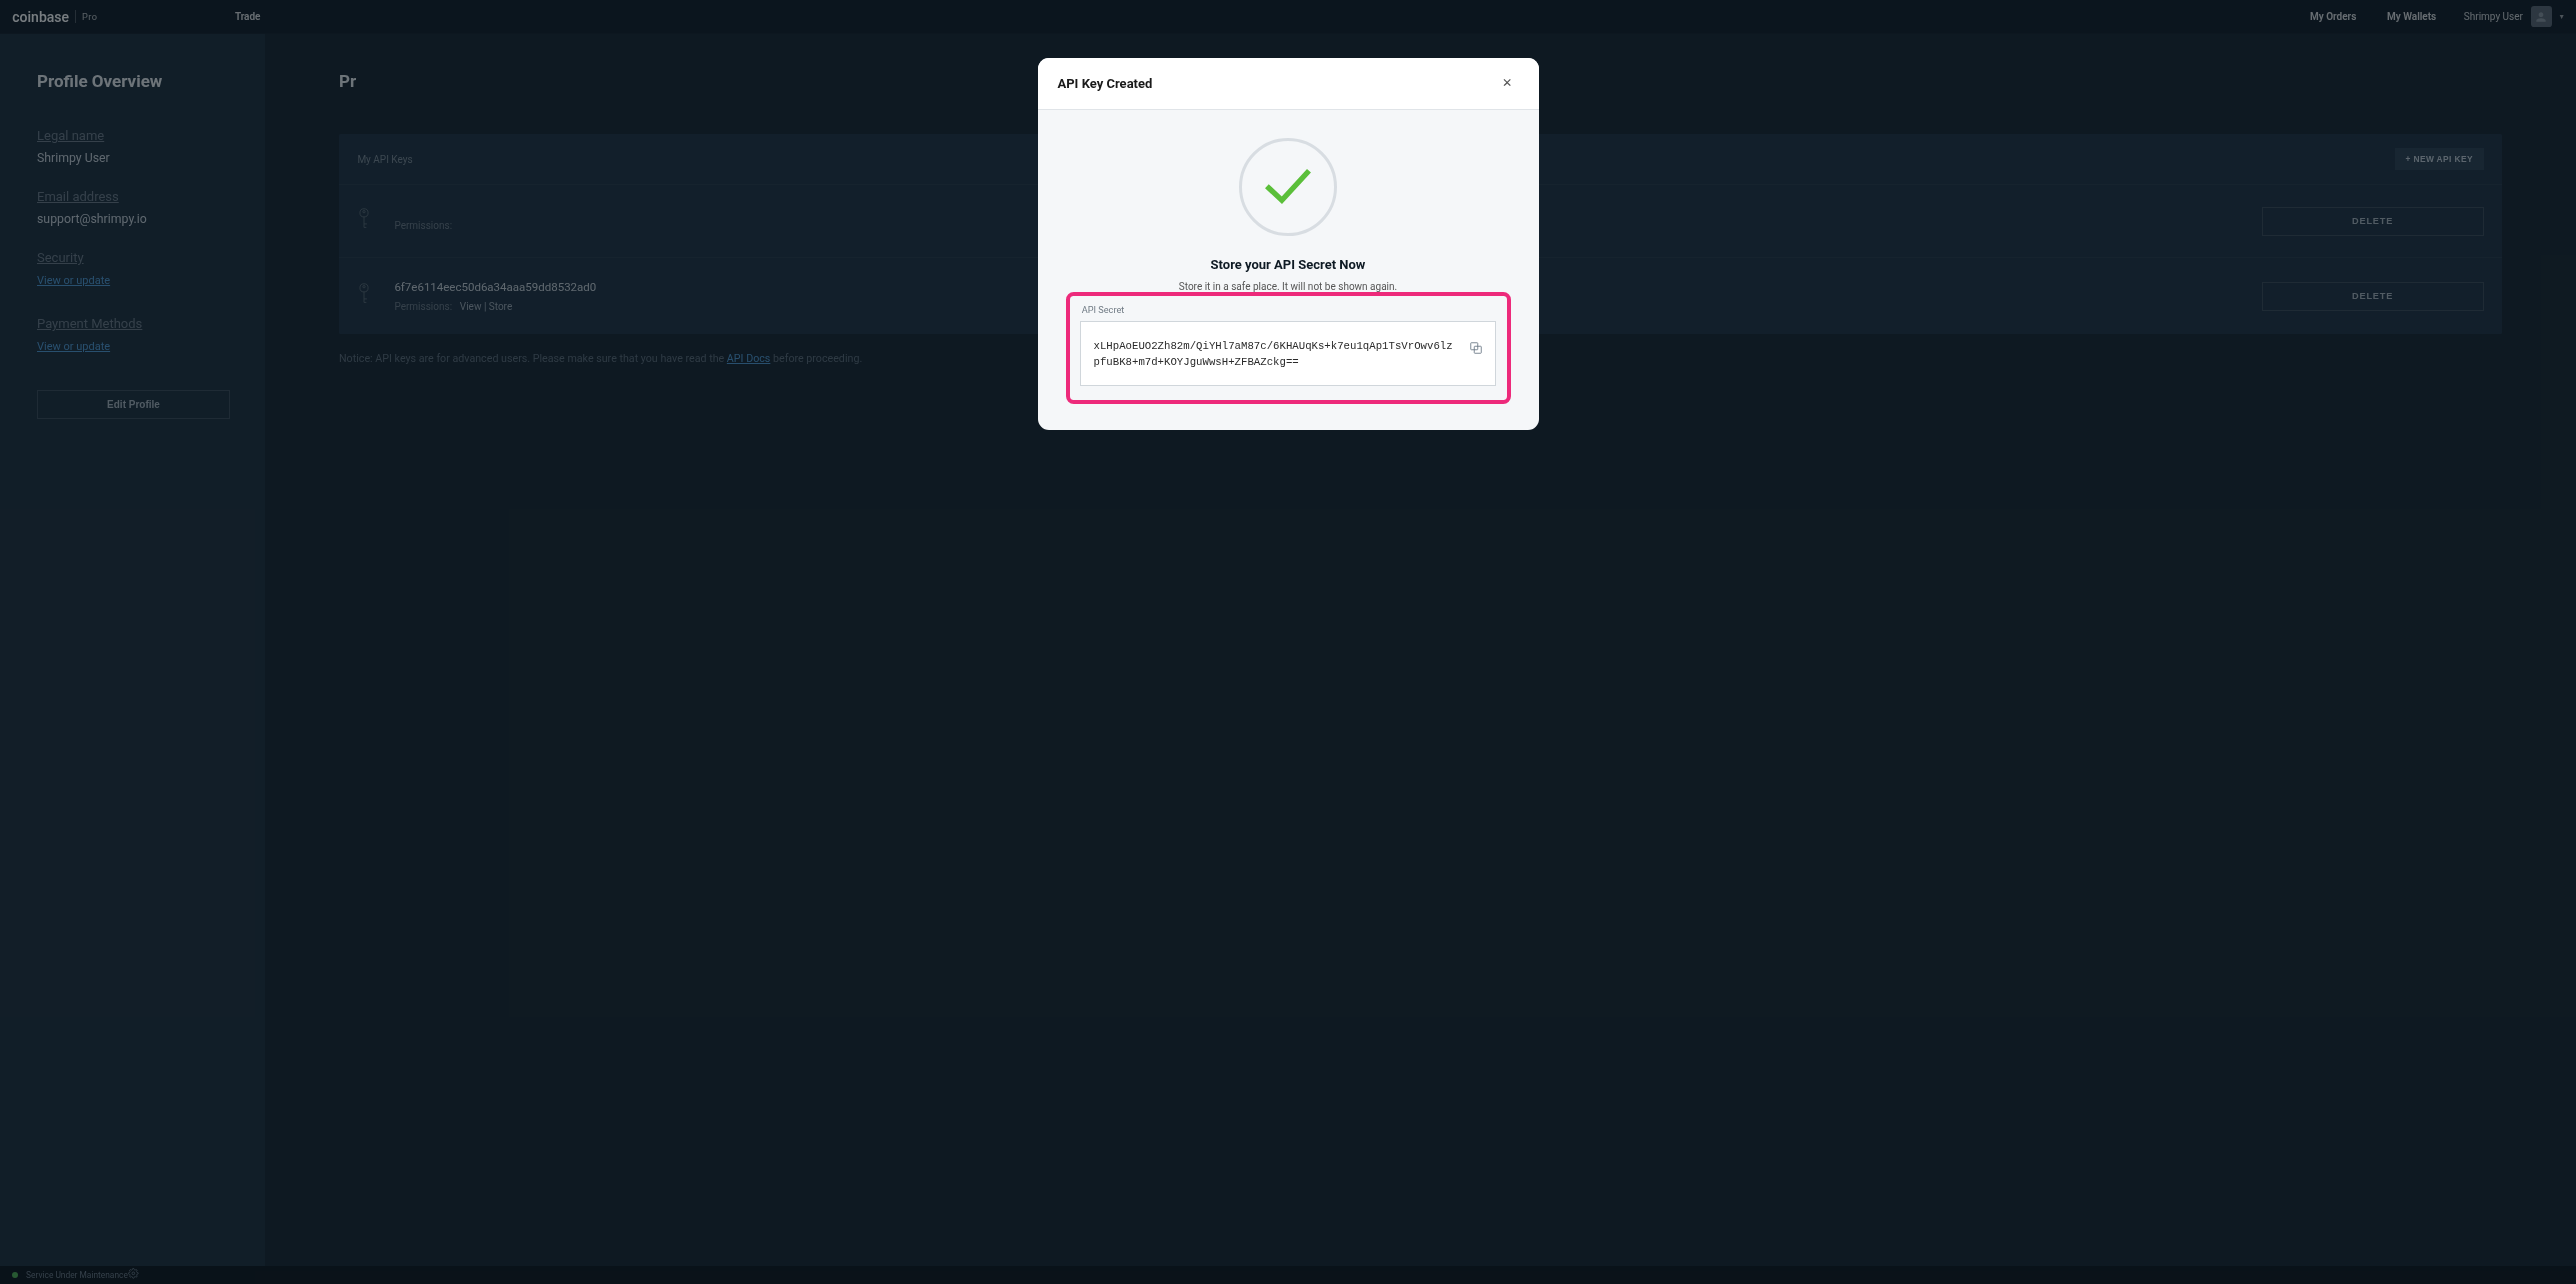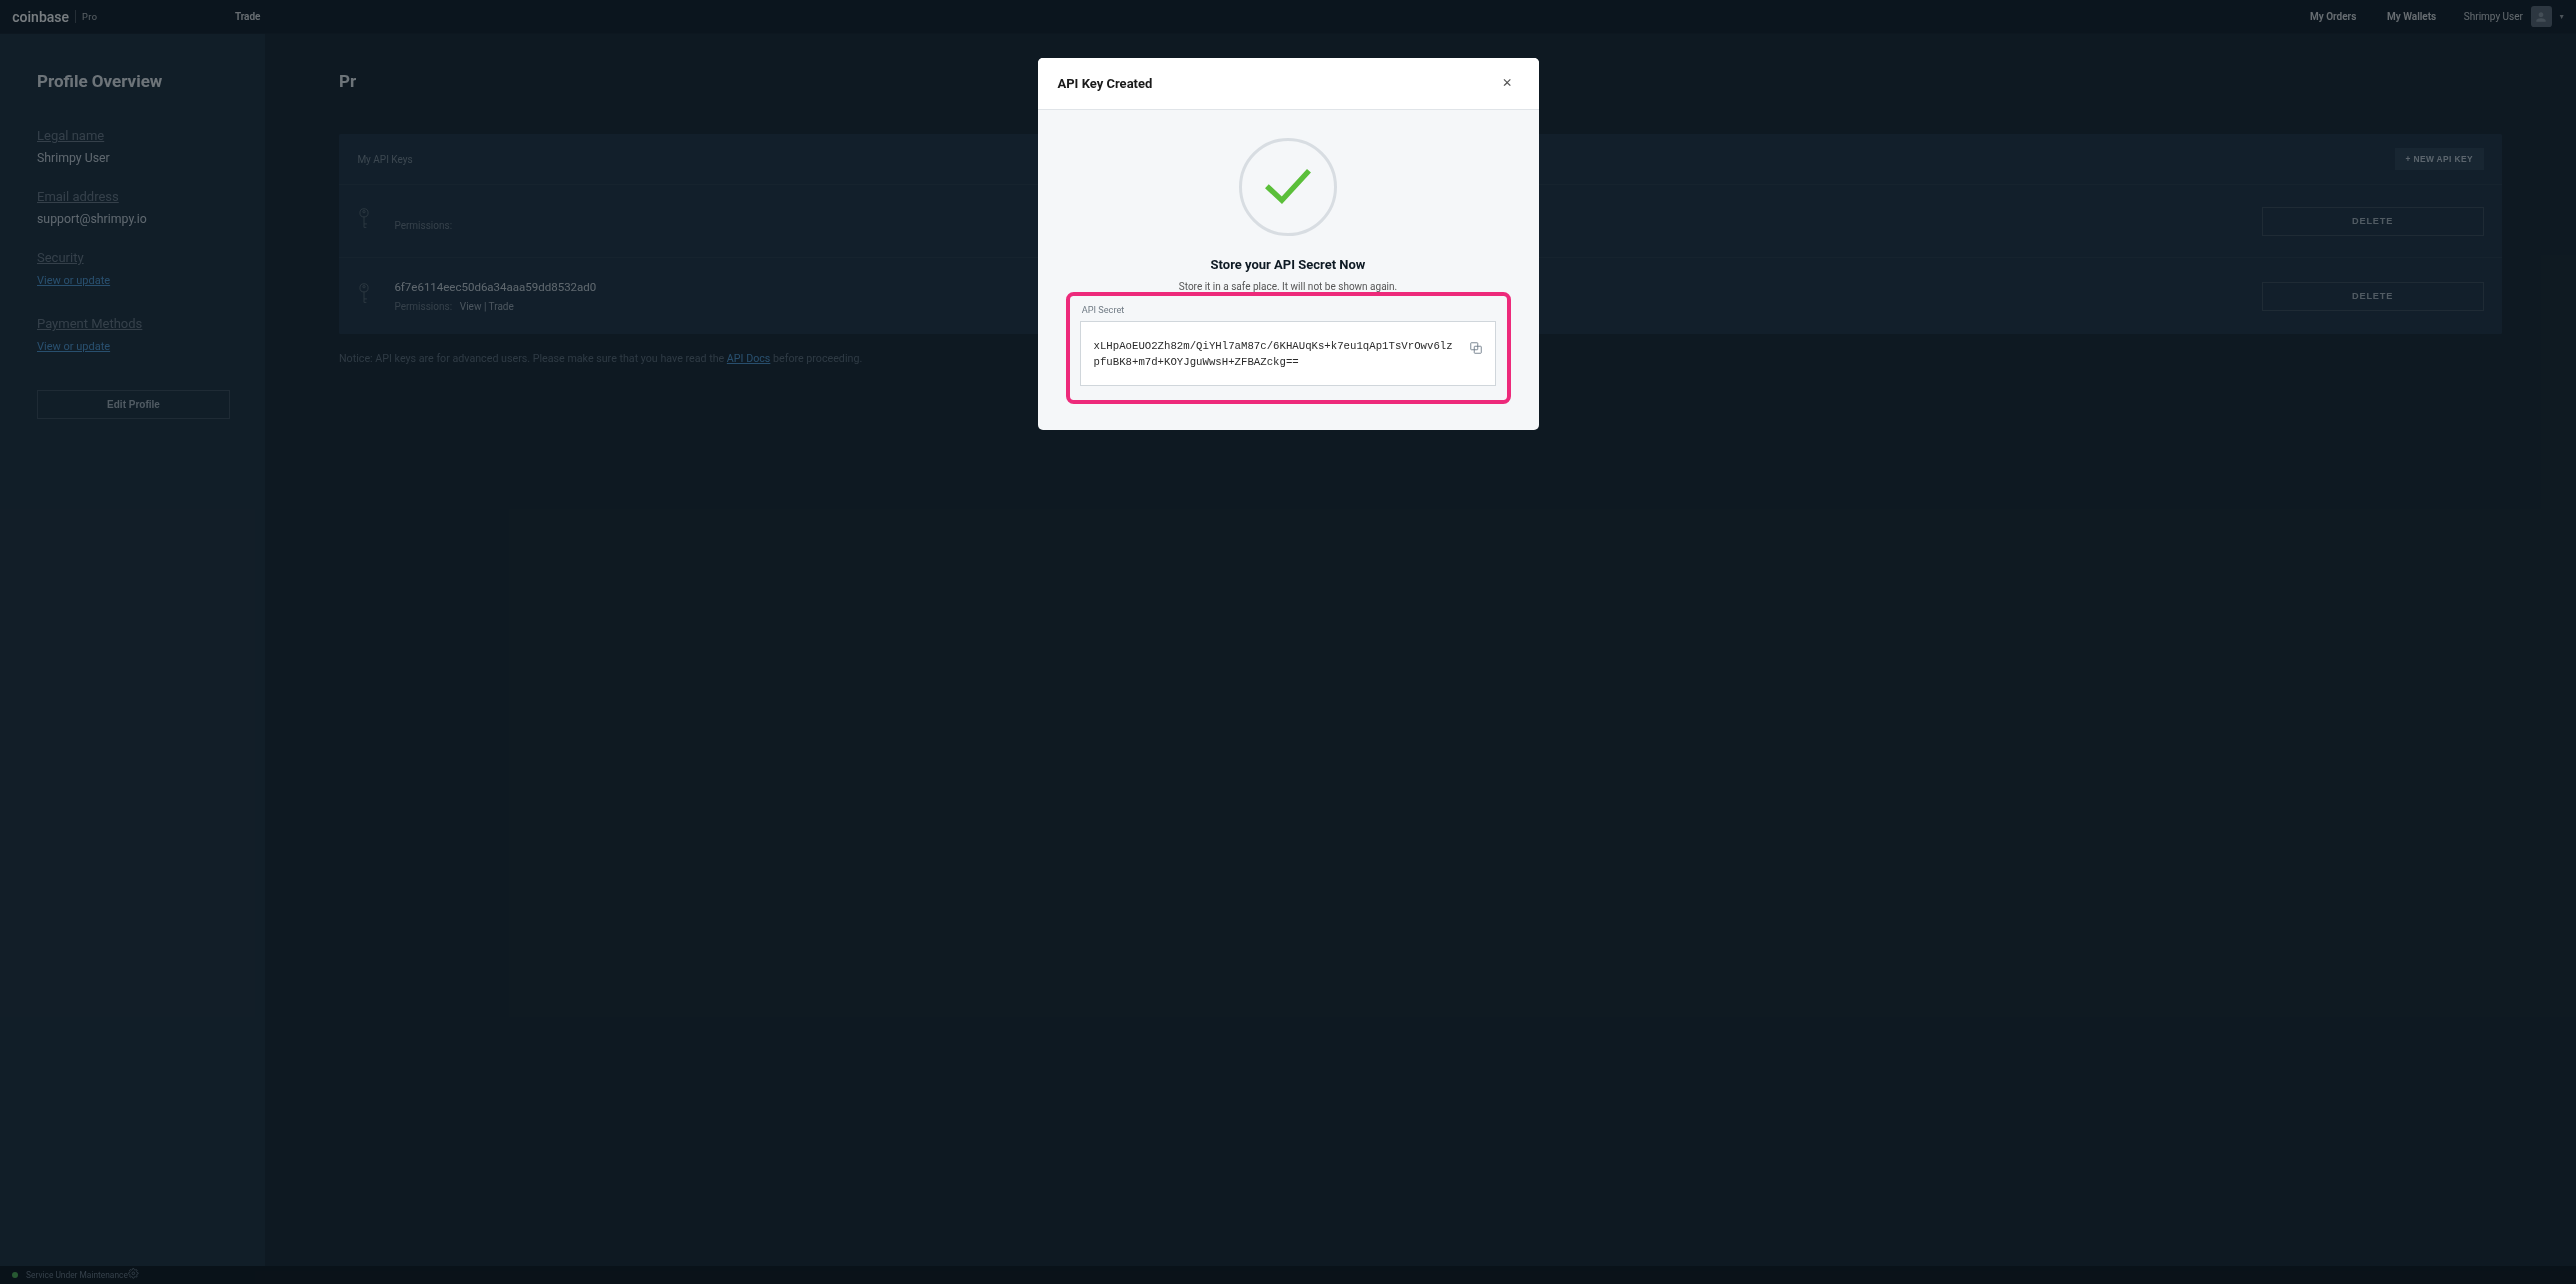--- a/index.html
+++ b/index.html
@@ -199,21 +199,21 @@
       position: absolute;
       inset: 0;
       background: rgba(10, 18, 25, 0.55);
       display: flex;
       justify-content: center;
       padding-top: 58px;
     }
     .modal {
       width: 501px;
       background: #f5f7f9;
-      border-radius: 5px;
+      border-radius: 11px;
       height: fit-content;
       overflow: hidden;
       color: #0e1a24;
     }
     .modal-header {
       display: flex;
       align-items: center;
       justify-content: space-between;
       padding: 15.3px 20px;
       border-bottom: 0.8px solid #e0e4e8;
@@ -341,21 +341,21 @@
                 <circle cx="12" cy="9" r="7"></circle>
                 <circle cx="12" cy="7" r="2"></circle>
                 <path d="M12 16 v18 M12 28 h5 M12 34 h4"></path>
               </svg>
           </span>
         </div>
         <div class="api-row-body">
           <div class="api-key-value">6f7e6114eec50d6a34aaa59dd8532ad0</div>
           <div class="api-row-meta">
             <span class="perm-label">Permissions:</span>
-            <span class="perm-values">View | Trade</span>
+            <span class="perm-values">View | Store</span>
           </div>
         </div>
         <button class="delete-btn">DELETE</button>
       </div>
     </div>
 
     <div class="notice">
       <span>Notice: API keys are for advanced users. Please make sure that you have read the </span><a>API Docs</a><span> before proceeding.</span>
     </div>
   </div>

